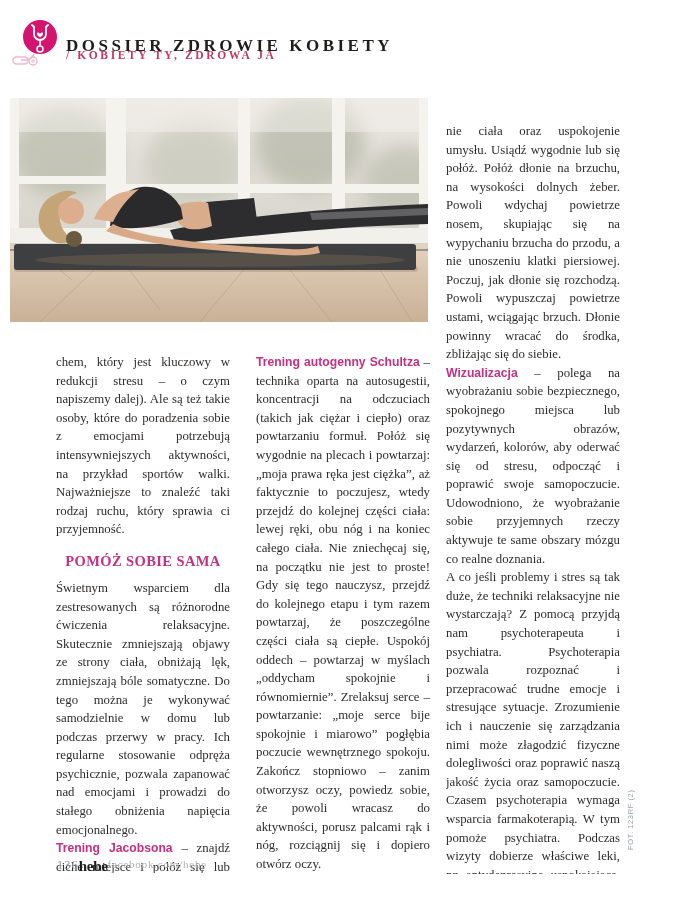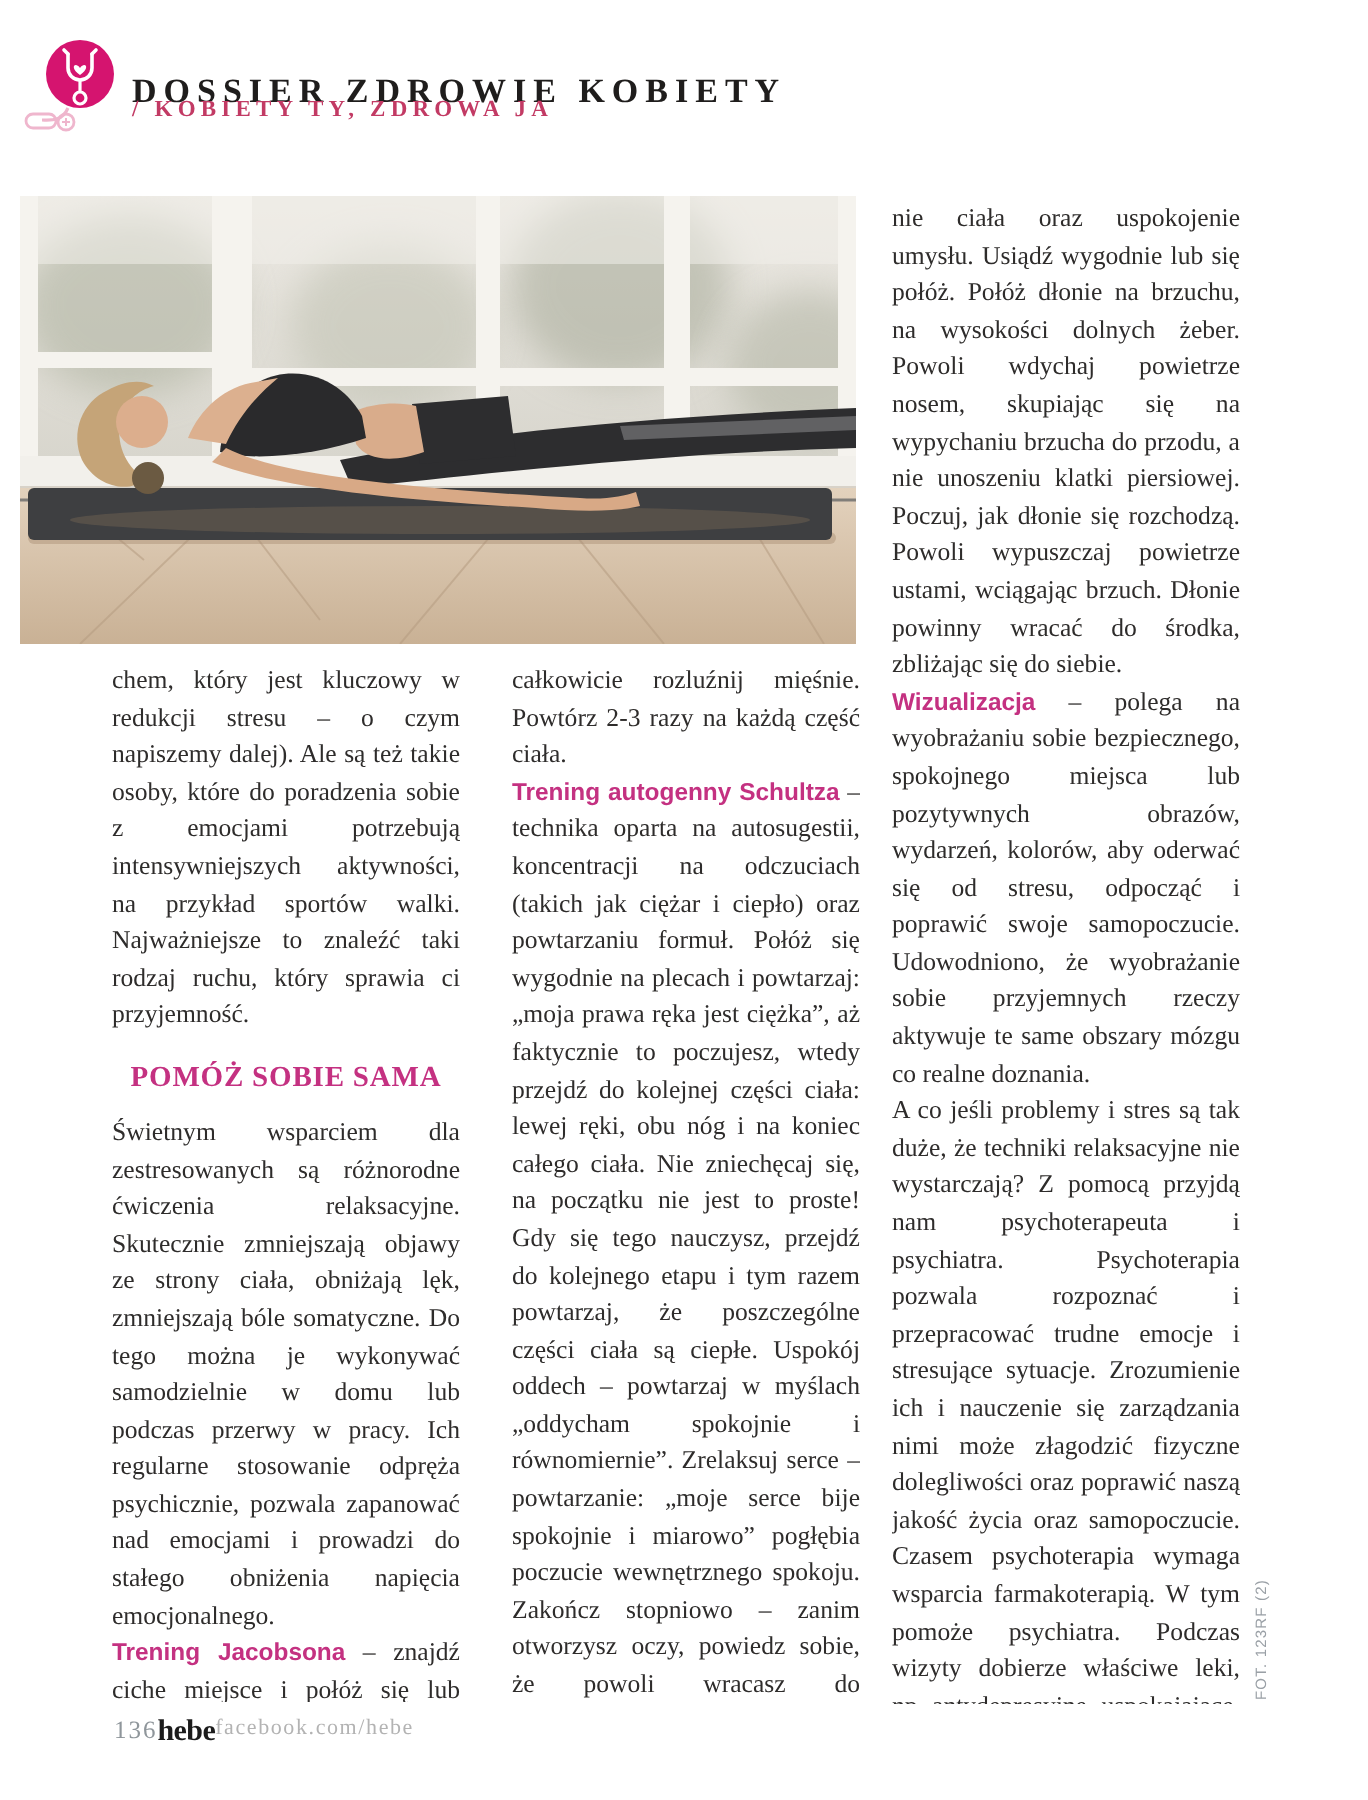--- a/index.html
+++ b/index.html
@@ -11,21 +11,21 @@
   .kicker{position:absolute;left:66px;top:36px;font-weight:bold;font-size:17px;
           letter-spacing:3.5px;color:#1f1d1c;white-space:nowrap;}
   .subkicker{position:absolute;left:66px;top:49px;font-weight:bold;font-size:11.5px;
           letter-spacing:2.6px;color:#c23a64;white-space:nowrap;}
 
   
   .photo{position:absolute;left:10px;top:98px;width:418px;height:224px;display:block;}
 
   
   .col{position:absolute;width:174px;font-size:12.8px;line-height:18.6px;
-       text-align:justify;overflow:hidden;}
+       text-align:justify;overflow:hidden;margin-top:22px;}
   .col p{margin:0;}
   .col-1{left:56px;top:331px;height:520px;}
   .col-2{left:256px;top:331px;height:520px;}
   .col-3{left:446px;top:100px;height:752px;}
   .lead{font-family:"Liberation Sans",sans-serif;font-weight:bold;
         font-size:12.2px;color:#c43181;}
   .colheading{font-family:Liberation Serif, serif;font-weight:bold;
         font-size:14.5px;line-height:18px;color:#c43181;text-align:center;
         letter-spacing:.4px;margin:13px 0 9px;}
   .colheading .hline{display:block;}
@@ -143,21 +143,20 @@
 </svg>
 
 <div class="col col-1">
   <p><span>chem, który jest kluczowy w redukcji stresu – o czym napiszemy dalej). Ale są też takie osoby, które do poradzenia sobie z emocjami potrzebują intensywniejszych aktywności, na przykład sportów walki. Najważniejsze to znaleźć taki rodzaj ruchu, który sprawia ci przyjemność.</span></p>
   <div class="colheading">POMÓŻ SOBIE SAMA</div>
   <p><span>Świetnym wsparciem dla zestresowanych są różnorodne ćwiczenia relaksacyjne. Skutecznie zmniejszają objawy ze strony ciała, obniżają lęk, zmniejszają bóle somatyczne. Do tego można je wykonywać samodzielnie w domu lub podczas przerwy w pracy. Ich regularne stosowanie odpręża psychicznie, pozwala zapanować nad emocjami i prowadzi do stałego obniżenia napięcia emocjonalnego.</span></p>
   <p><span class="lead">Trening Jacobsona</span><span> – znajdź ciche miejsce i połóż się lub zajmij pozycję półsiedzącą, zamknij oczy. Zrób wdech, jednocześnie napinając określoną grupę mięśni. Rozpocznij od stóp, idąc w górę (stopy, łydki, uda, pośladki, brzuch, dłonie, ręce, ramiona, kark, twarz – możesz wybrać kilka z nich). Wytrzymaj 5 sekund i z wydechem,</span></p>
 </div>
 
 <div class="col col-2">
-  <p><span>całkowicie rozluźnij mięśnie. Powtórz 2-3 razy na każdą część ciała.</span></p>
   <p><span class="lead">Trening autogenny Schultza</span><span> – technika oparta na autosugestii, koncentracji na odczuciach (takich jak ciężar i ciepło) oraz powtarzaniu formuł. Połóż się wygodnie na plecach i powtarzaj: „moja prawa ręka jest ciężka”, aż faktycznie to poczujesz, wtedy przejdź do kolejnej części ciała: lewej ręki, obu nóg i na koniec całego ciała. Nie zniechęcaj się, na początku nie jest to proste! Gdy się tego nauczysz, przejdź do kolejnego etapu i tym razem powtarzaj, że poszczególne części ciała są ciepłe. Uspokój oddech – powtarzaj w myślach „oddycham spokojnie i równomiernie”. Zrelaksuj serce – powtarzanie: „moje serce bije spokojnie i miarowo” pogłębia poczucie wewnętrznego spokoju. Zakończ stopniowo – zanim otworzysz oczy, powiedz sobie, że powoli wracasz do aktywności, porusz palcami rąk i nóg, rozciągnij się i dopiero otwórz oczy.</span></p>
 
 </div>
 
 <div class="col col-3">
   <p><span>nie ciała oraz uspokojenie umysłu. Usiądź wygodnie lub się połóż. Połóż dłonie na brzuchu, na wysokości dolnych żeber. Powoli wdychaj powietrze nosem, skupiając się na wypychaniu brzucha do przodu, a nie unoszeniu klatki piersiowej. Poczuj, jak dłonie się rozchodzą. Powoli wypuszczaj powietrze ustami, wciągając brzuch. Dłonie powinny wracać do środka, zbliżając się do siebie.</span></p>
   <p><span class="lead">Wizualizacja</span><span> – polega na wyobrażaniu sobie bezpiecznego, spokojnego miejsca lub pozytywnych obrazów, wydarzeń, kolorów, aby oderwać się od stresu, odpocząć i poprawić swoje samopoczucie. Udowodniono, że wyobrażanie sobie przyjemnych rzeczy aktywuje te same obszary mózgu co realne doznania.</span></p>
   <p><span>A co jeśli problemy i stres są tak duże, że techniki relaksacyjne nie wystarczają? Z pomocą przyjdą nam psychoterapeuta i psychiatra. Psychoterapia pozwala rozpoznać i przepracować trudne emocje i stresujące sytuacje. Zrozumienie ich i nauczenie się zarządzania nimi może złagodzić fizyczne dolegliwości oraz poprawić naszą jakość życia oraz samopoczucie. Czasem psychoterapia wymaga wsparcia farmakoterapią. W tym pomoże psychiatra. Podczas wizyty dobierze właściwe leki, np. antydepresyjne, uspokajające, nasenne, rozluźniające i zmniejszające napięcie. Leki są wskazane szczególnie wtedy, kiedy towarzyszą nam długotrwałe napięcie, lęk i depresja. Pamiętajmy, że wizyta u psychiatry nie jest niczym wstydliwym, to lekarz jak każdy inny i jego zadaniem jest pomoc pacjentowi. Ważne, by o tę pomoc poprosić! ●</span></p>
 </div>
 

